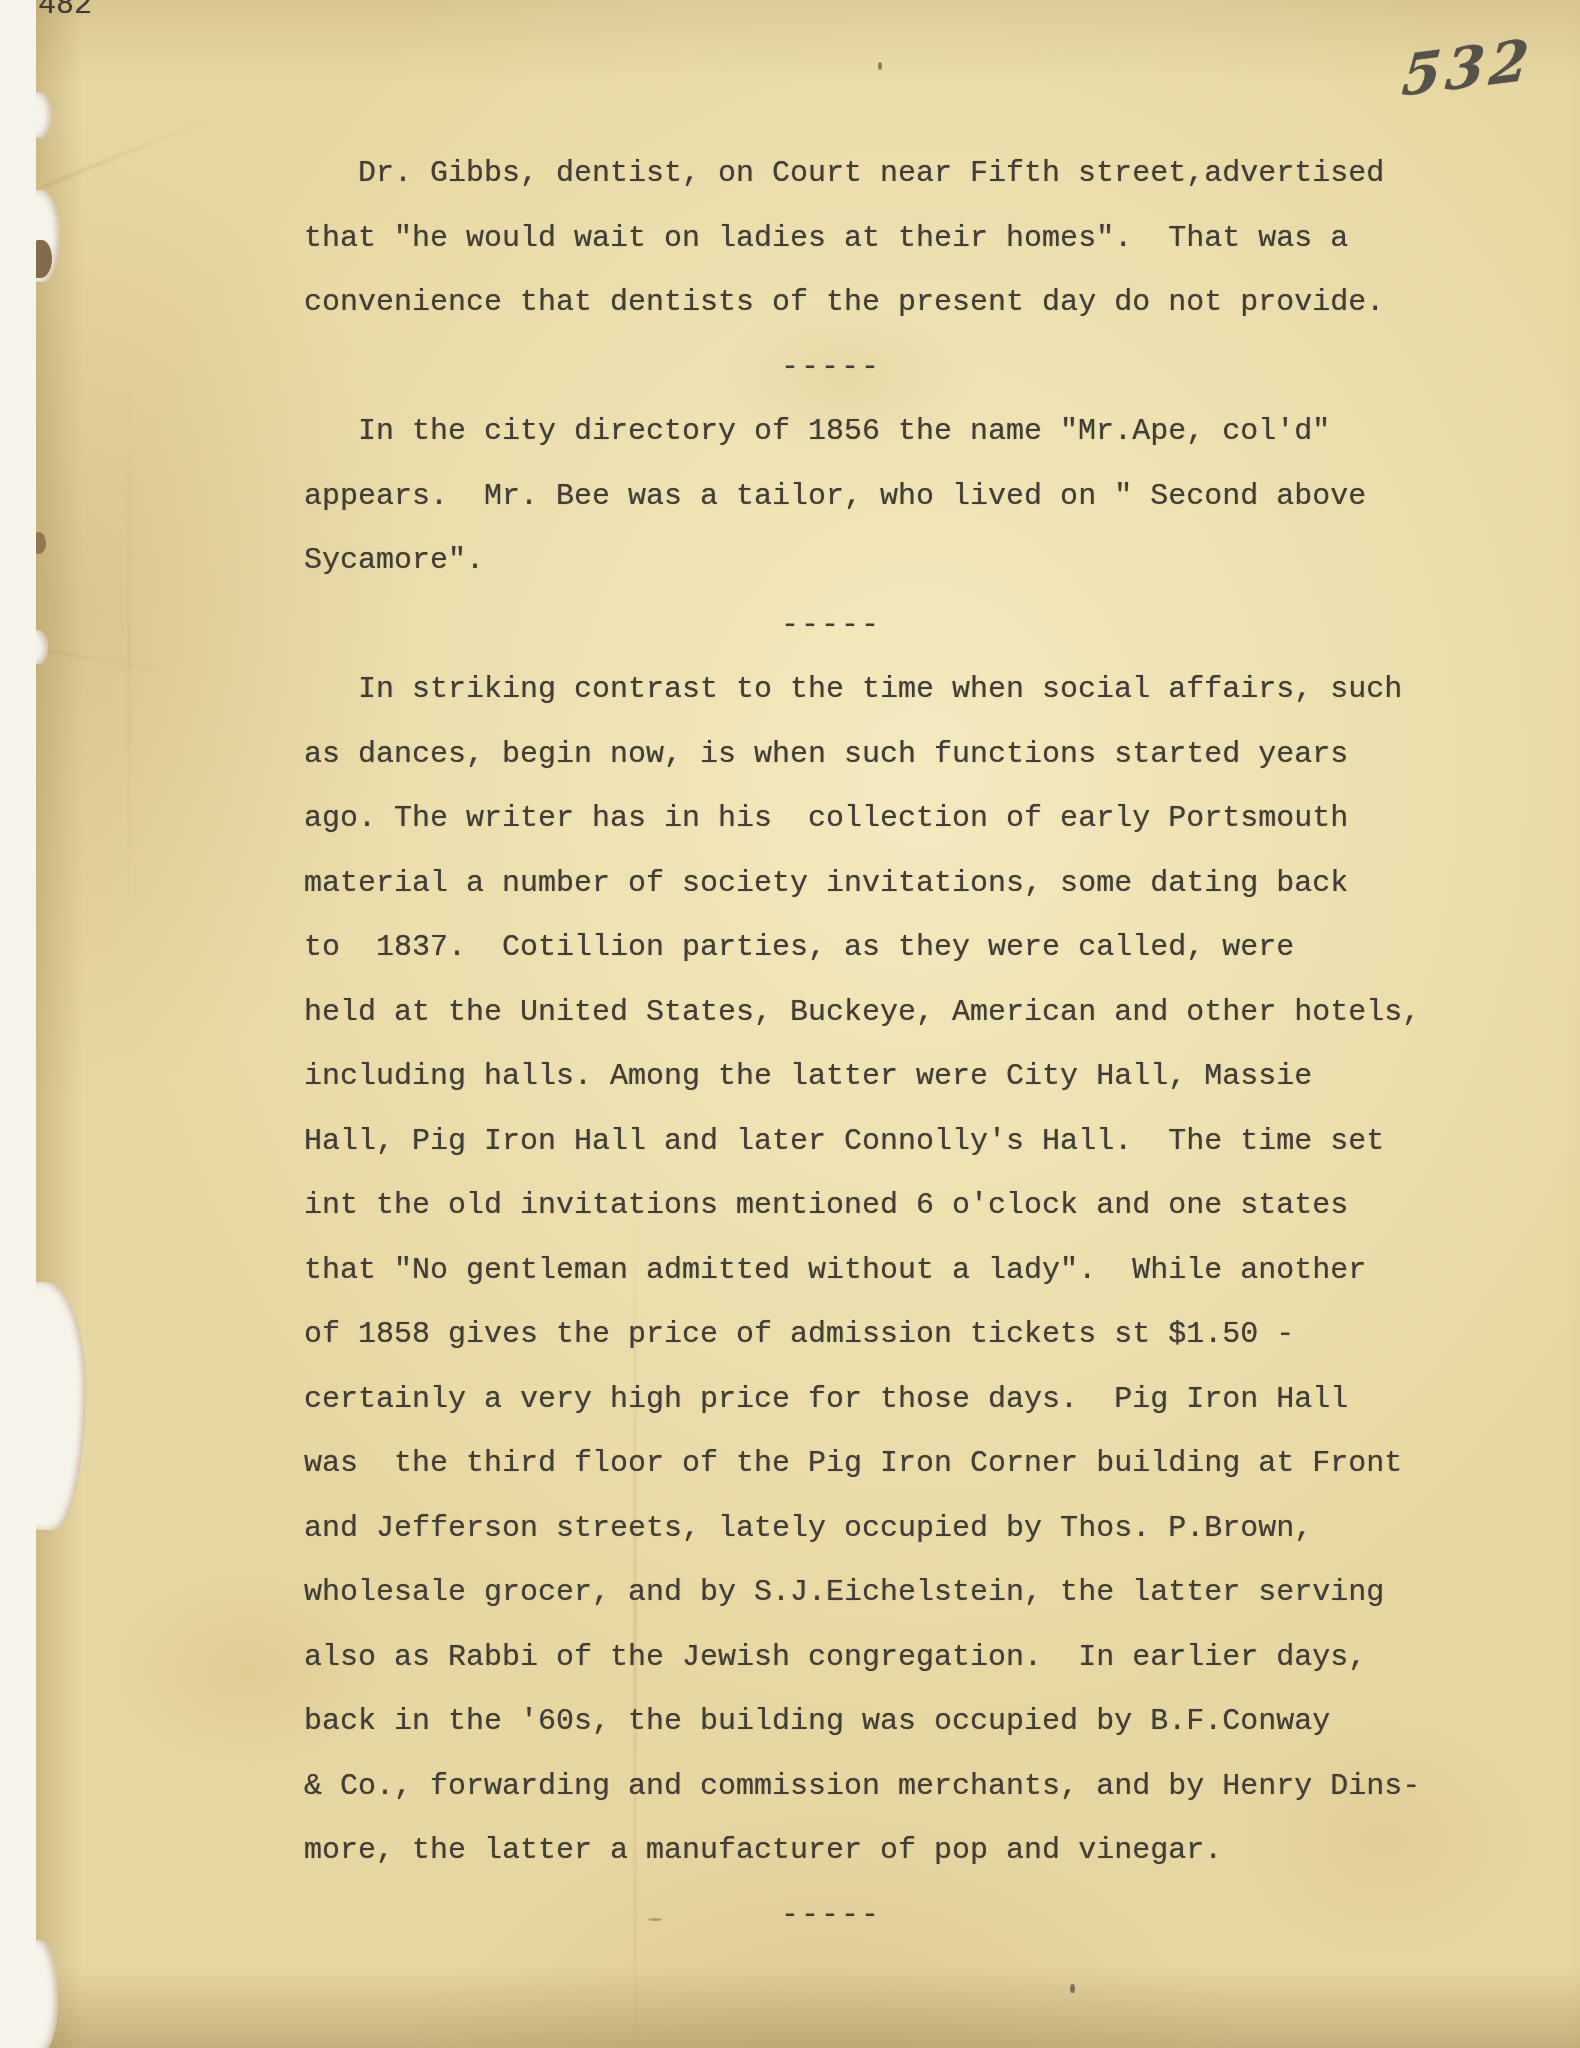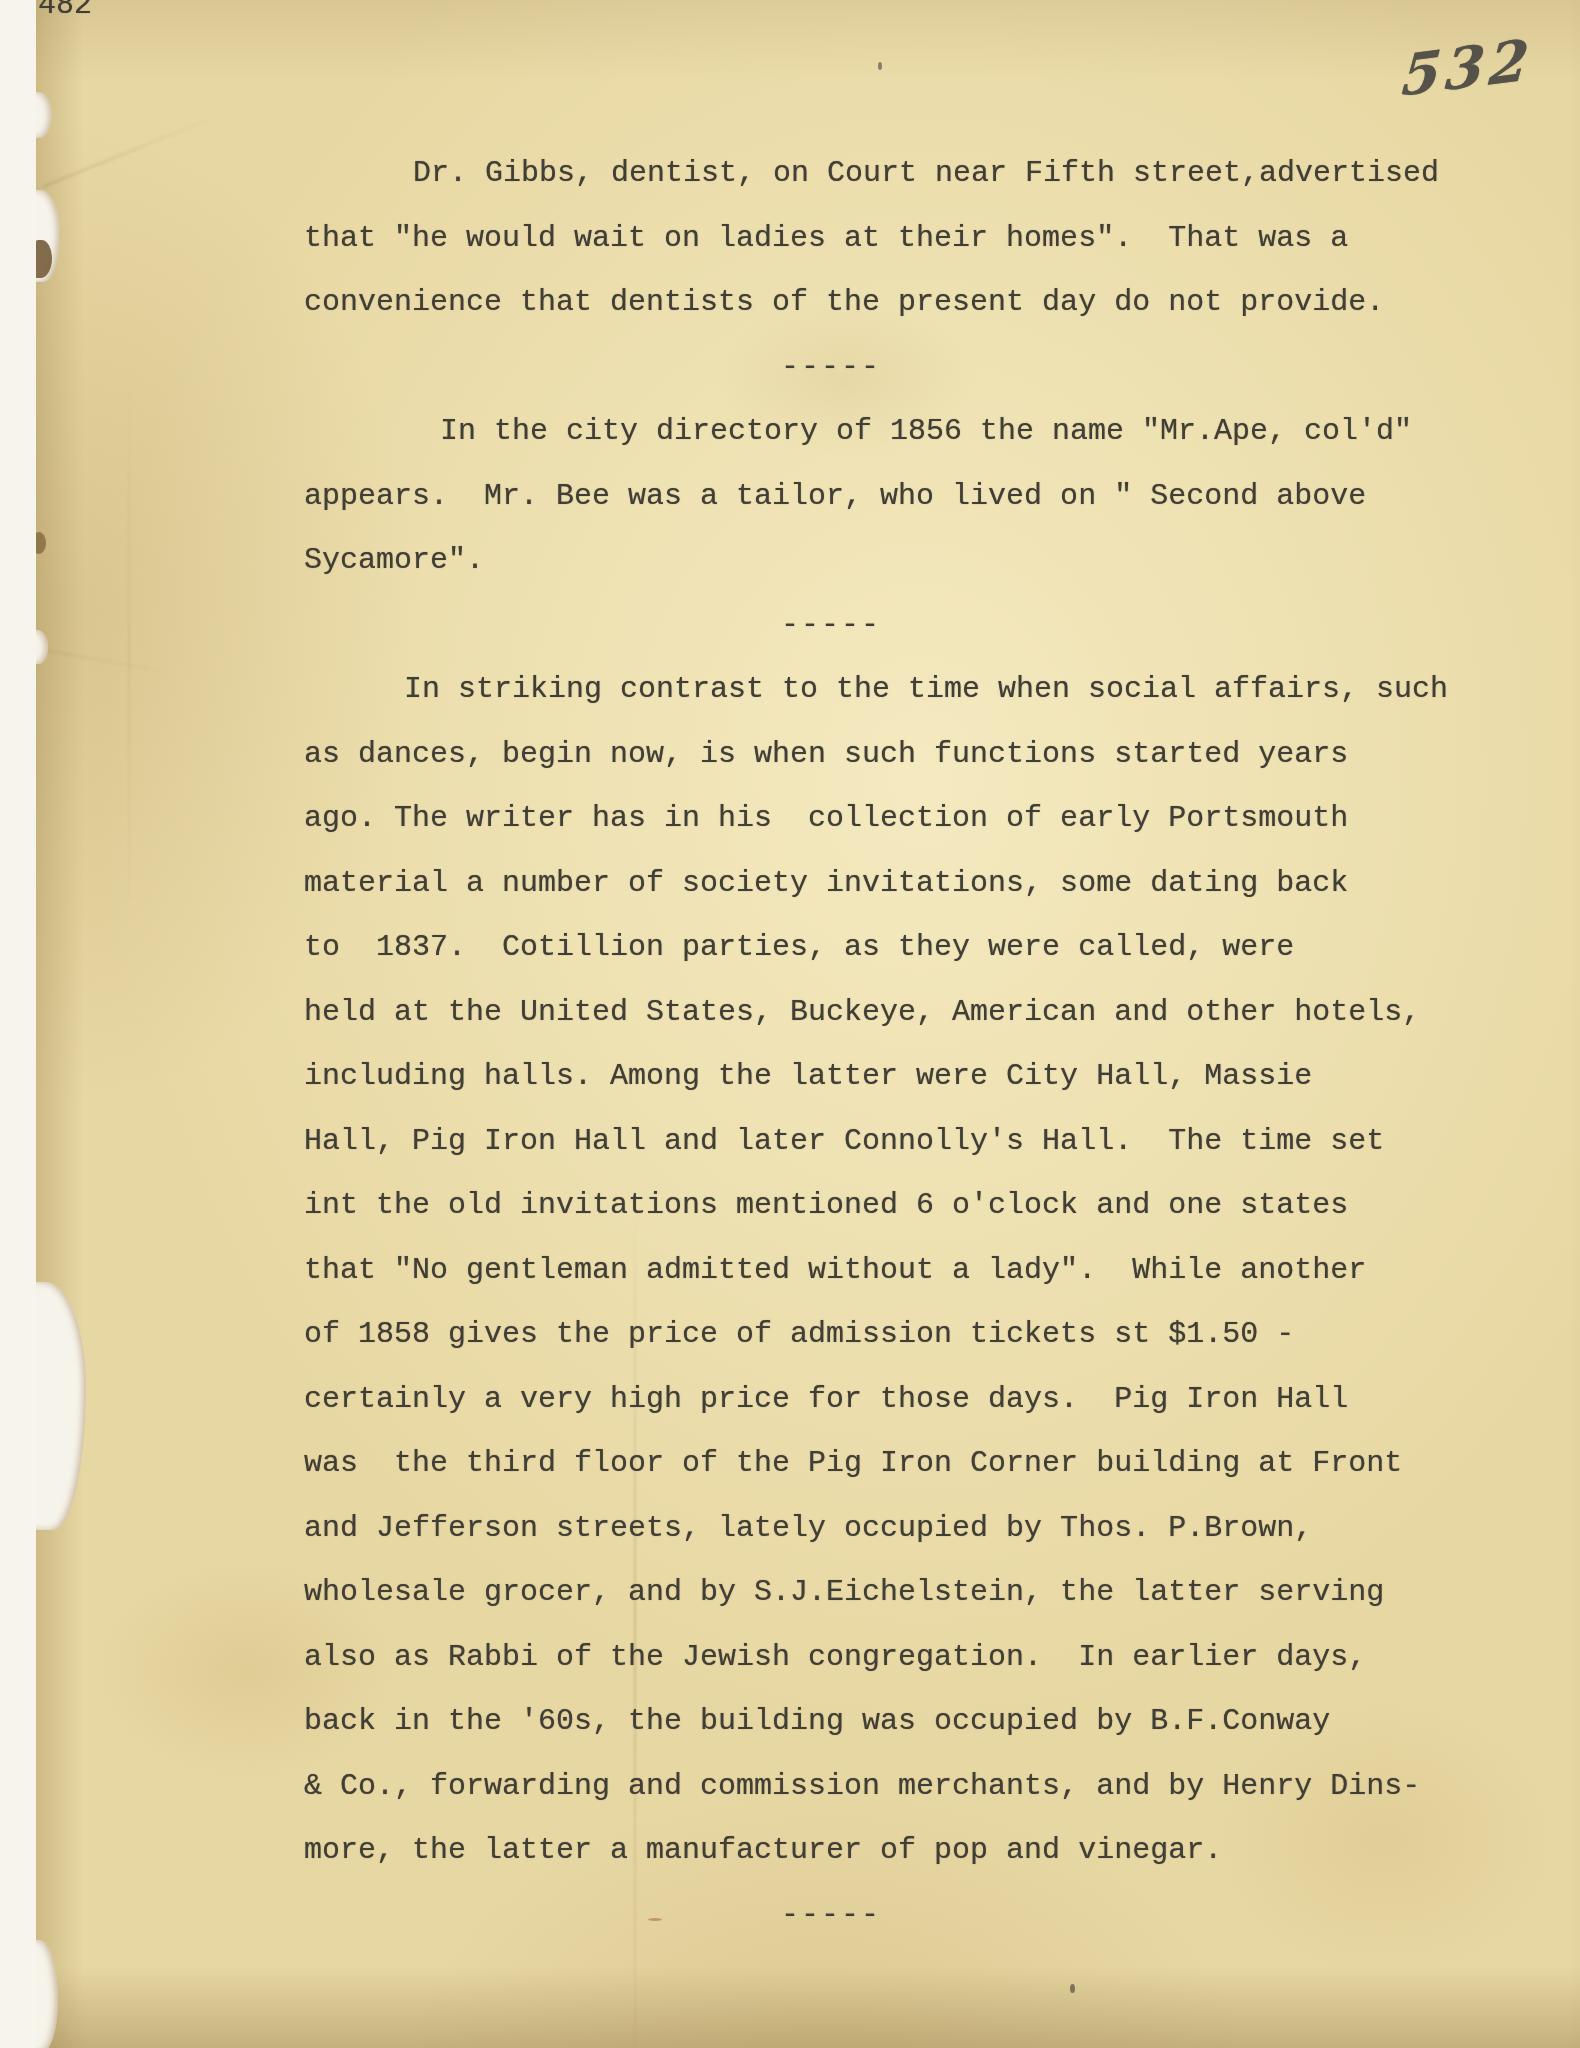--- a/index.html
+++ b/index.html
@@ -34,21 +34,21 @@
   .speck{position:absolute;background:#4a463c;border-radius:50%;}
 
   .typed-text{
     position:absolute;left:268px;top:141px;width:1190px;
     font-size:30px;line-height:64.5px;
     color:var(--ink,#413e36);
     white-space:pre;
     text-shadow:0 0 1px rgba(62,60,53,0.65);
   }
   .typed-text .line{height:64.5px;}
-  .typed-text .indent{text-indent:54px;text-align:center;}
+  .typed-text .indent{text-indent:54px;}
   .typed-text .divider{text-indent:477px;letter-spacing:2px;}
 
   .corner-number{
     position:absolute;left:2px;top:-12px;
     font-size:30px;color:var(--ink,#413e36);
     text-shadow:0 0 1px rgba(62,60,53,0.6);
   }
   .handwritten-number{
     position:absolute;left:1366px;top:34px;
     font-family:"DejaVu Serif","Liberation Serif",serif;

